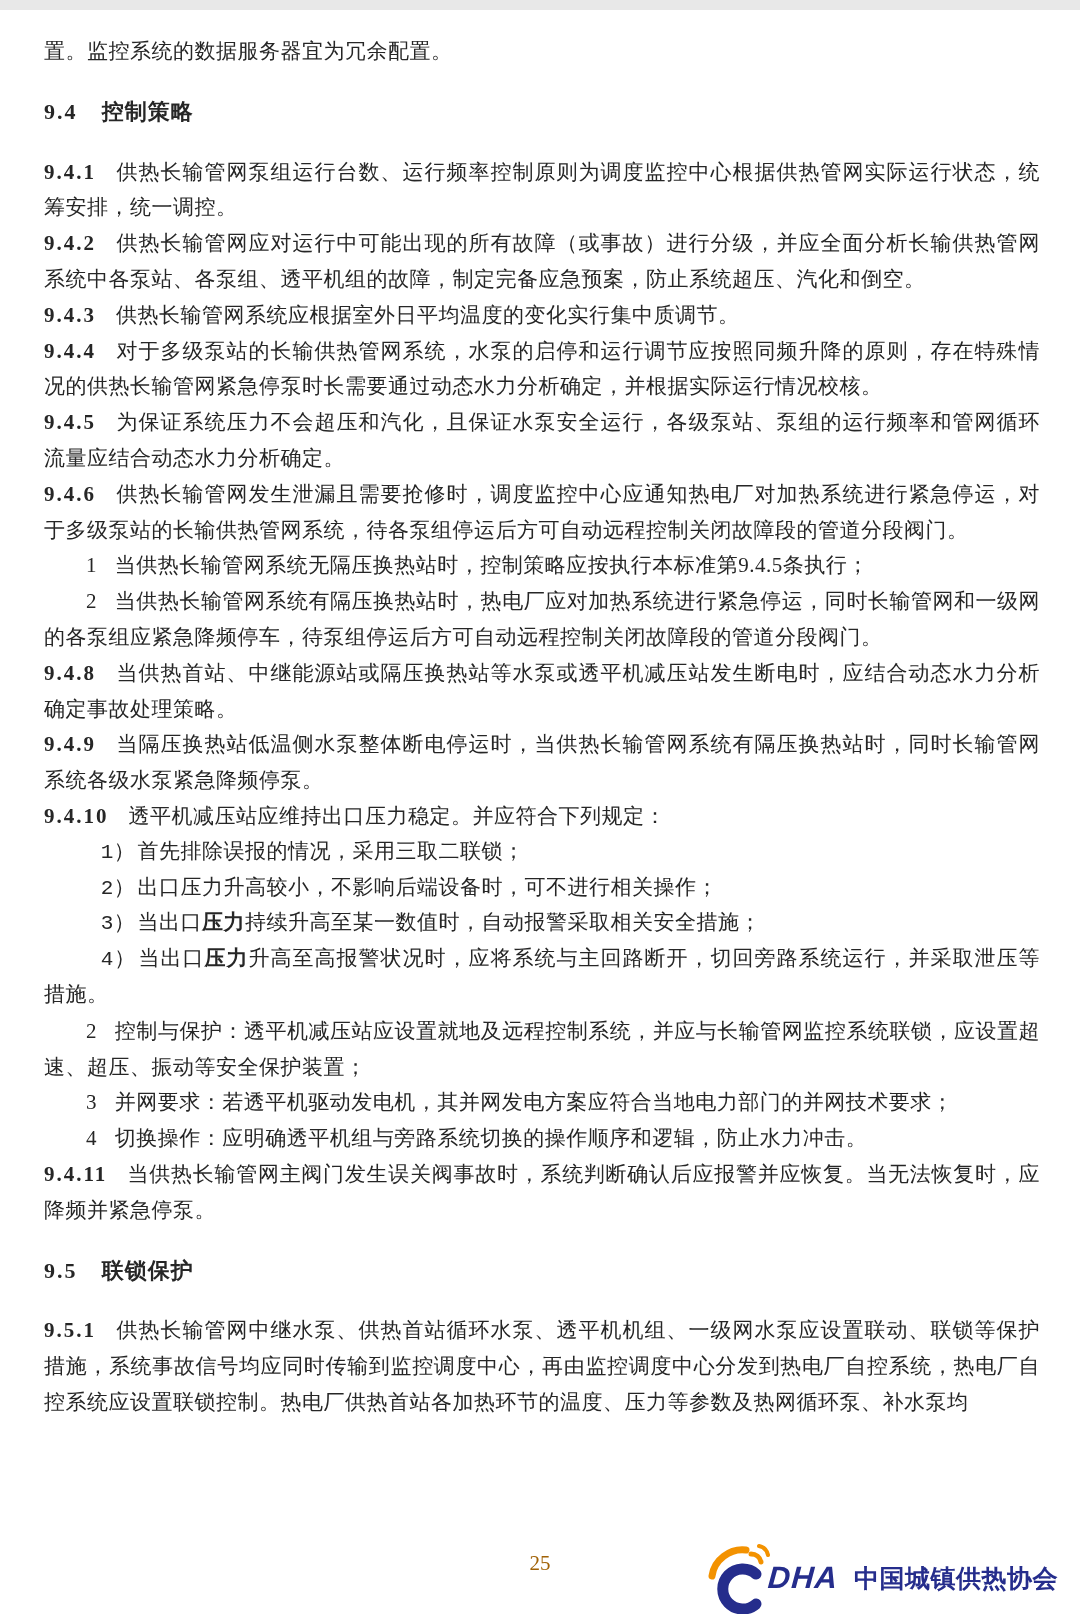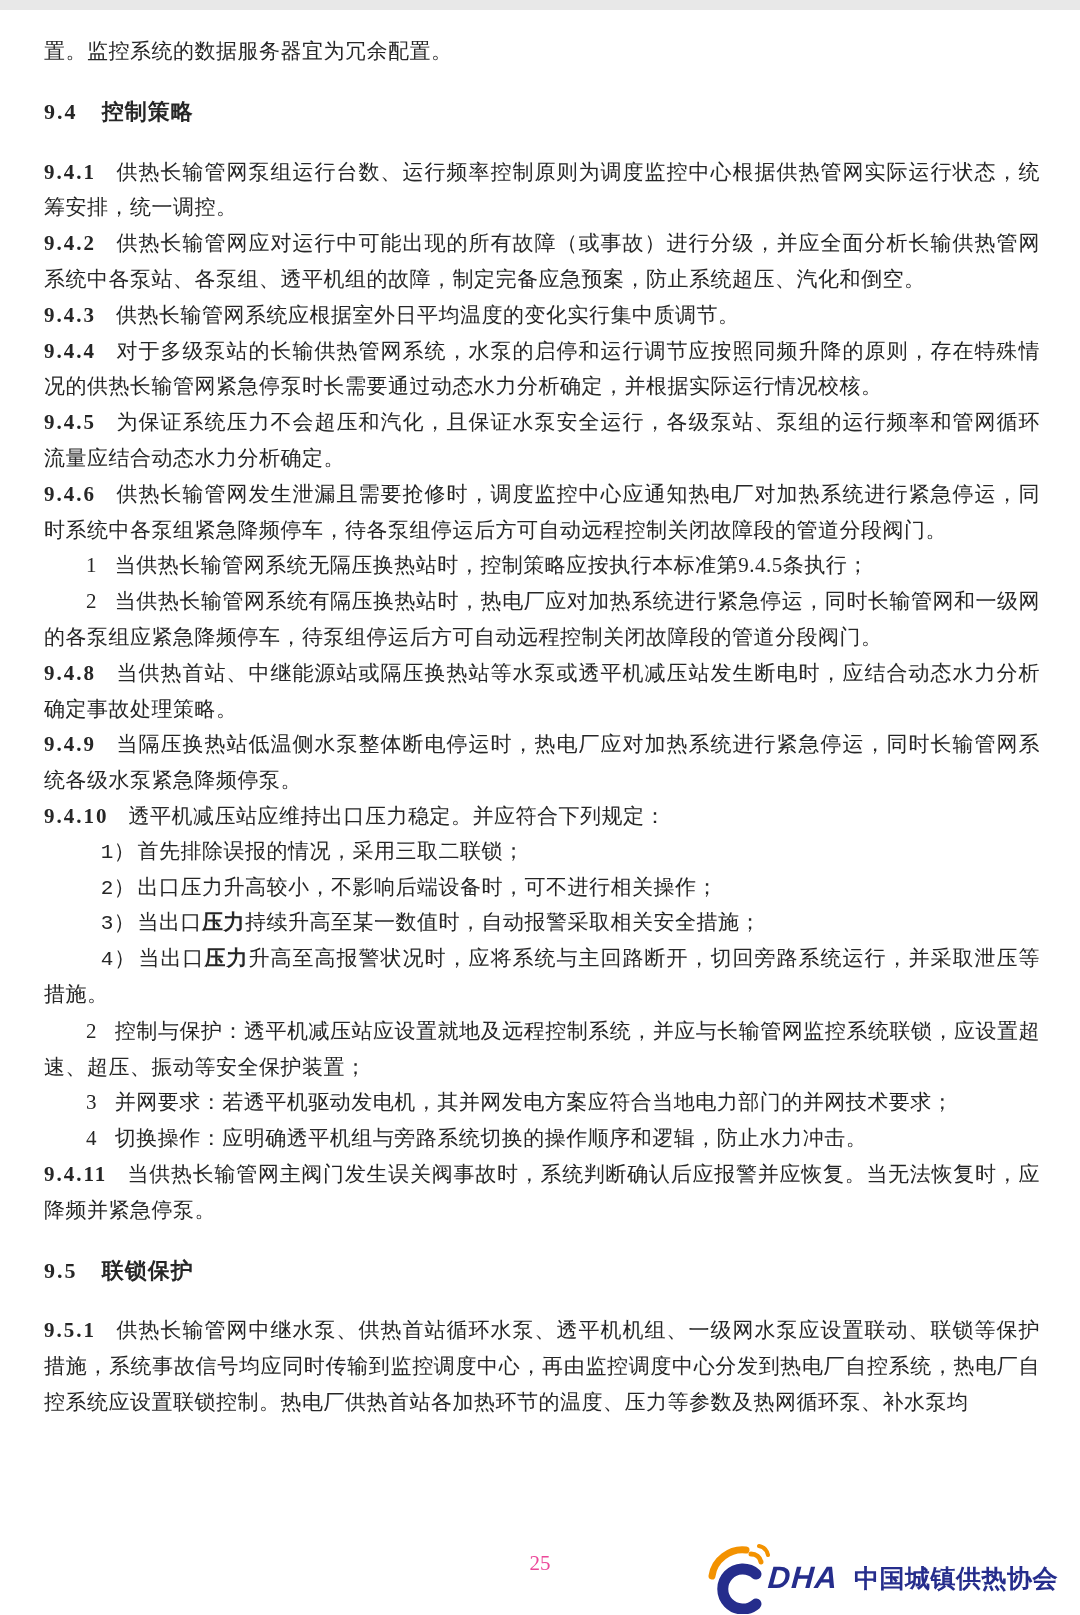--- a/index.html
+++ b/index.html
@@ -35,21 +35,21 @@
   span.bold{ font-weight:bold; }
   span.num{ font-weight:bold; margin-right:0.95em; letter-spacing:2px; }
   span.hnum{ margin-right:1.1em; letter-spacing:2px; }
   span.subnum{ margin-right:0.85em; }
   span.subnum2{ margin-right:0.1em; }
   .page-number{
     position:absolute;
     bottom:44px;left:0;right:0;
     text-align:center;
     font-size:21px;
-    color:#ec4899;
+    color:#a16207;
   }
   .logo{
     position:absolute;
     right:22px;bottom:6px;
     display:flex;
     align-items:center;
     gap:4px;
   }
   .logo-mark{ display:block; }
   .logo-acronym{
@@ -77,25 +77,25 @@
 
 <div class="page">
   <div class="content" id="content">
       <p class="para body"><span>置。监控系统的数据服务器宜为冗余配置。</span></p>
       <p class="para heading"><span class="bold hnum">9.4</span><span class="bold">控制策略</span></p>
       <p class="para body"><span class="num">9.4.1</span><span>供热长输管网泵组运行台数、运行频率控制原则为调度监控中心根据供热管网实际运行状态，统筹安排，统一调控。</span></p>
       <p class="para body"><span class="num">9.4.2</span><span>供热长输管网应对运行中可能出现的所有故障（或事故）进行分级，并应全面分析长输供热管网系统中各泵站、各泵组、透平机组的故障，制定完备应急预案，防止系统超压、汽化和倒空。</span></p>
       <p class="para body"><span class="num">9.4.3</span><span>供热长输管网系统应根据室外日平均温度的变化实行集中质调节。</span></p>
       <p class="para body"><span class="num">9.4.4</span><span>对于多级泵站的长输供热管网系统，水泵的启停和运行调节应按照同频升降的原则，存在特殊情况的供热长输管网紧急停泵时长需要通过动态水力分析确定，并根据实际运行情况校核。</span></p>
       <p class="para body"><span class="num">9.4.5</span><span>为保证系统压力不会超压和汽化，且保证水泵安全运行，各级泵站、泵组的运行频率和管网循环流量应结合动态水力分析确定。</span></p>
-      <p class="para body"><span class="num">9.4.6</span><span>供热长输管网发生泄漏且需要抢修时，调度监控中心应通知热电厂对加热系统进行紧急停运，同时系统中各泵组紧急降频停车，待各泵组停运后方可自动远程控制关闭故障段的管道分段阀门。</span></p>
+      <p class="para body"><span class="num">9.4.6</span><span>供热长输管网发生泄漏且需要抢修时，调度监控中心应通知热电厂对加热系统进行紧急停运，对于多级泵站的长输供热管网系统，待各泵组停运后方可自动远程控制关闭故障段的管道分段阀门。</span></p>
       <p class="para sub1"><span class="subnum">1</span><span>当供热长输管网系统无隔压换热站时，控制策略应按执行本标准第9.4.5条执行；</span></p>
       <p class="para sub1"><span class="subnum">2</span><span>当供热长输管网系统有隔压换热站时，热电厂应对加热系统进行紧急停运，同时长输管网和一级网的各泵组应紧急降频停车，待泵组停运后方可自动远程控制关闭故障段的管道分段阀门。</span></p>
       <p class="para body"><span class="num">9.4.8</span><span>当供热首站、中继能源站或隔压换热站等水泵或透平机减压站发生断电时，应结合动态水力分析确定事故处理策略。</span></p>
-      <p class="para body"><span class="num">9.4.9</span><span>当隔压换热站低温侧水泵整体断电停运时，热电厂应对加热系统进行紧急停运，同时长输管网系统各级水泵紧急降频停泵。</span></p>
+      <p class="para body"><span class="num">9.4.9</span><span>当隔压换热站低温侧水泵整体断电停运时，当供热长输管网系统有隔压换热站时，同时长输管网系统各级水泵紧急降频停泵。</span></p>
       <p class="para body"><span class="num">9.4.10</span><span>透平机减压站应维持出口压力稳定。并应符合下列规定：</span></p>
       <p class="para sub2"><span class="subnum2">1）</span><span>首先排除误报的情况，采用三取二联锁；</span></p>
       <p class="para sub2"><span class="subnum2">2）</span><span>出口压力升高较小，不影响后端设备时，可不进行相关操作；</span></p>
       <p class="para sub2"><span class="subnum2">3）</span><span>当出口</span><span class="bold">压力</span><span>持续升高至某一数值时，自动报警采取相关安全措施；</span></p>
       <p class="para sub2"><span class="subnum2">4）</span><span>当出口</span><span class="bold">压力</span><span>升高至高报警状况时，应将系统与主回路断开，切回旁路系统运行，并采取泄压等措施。</span></p>
       <p class="para sub1"><span class="subnum">2</span><span>控制与保护：透平机减压站应设置就地及远程控制系统，并应与长输管网监控系统联锁，应设置超速、超压、振动等安全保护装置；</span></p>
       <p class="para sub1"><span class="subnum">3</span><span>并网要求：若透平机驱动发电机，其并网发电方案应符合当地电力部门的并网技术要求；</span></p>
       <p class="para sub1"><span class="subnum">4</span><span>切换操作：应明确透平机组与旁路系统切换的操作顺序和逻辑，防止水力冲击。</span></p>
       <p class="para body"><span class="num">9.4.11</span><span>当供热长输管网主阀门发生误关阀事故时，系统判断确认后应报警并应恢复。当无法恢复时，应降频并紧急停泵。</span></p>
       <p class="para heading"><span class="bold hnum">9.5</span><span class="bold">联锁保护</span></p>

